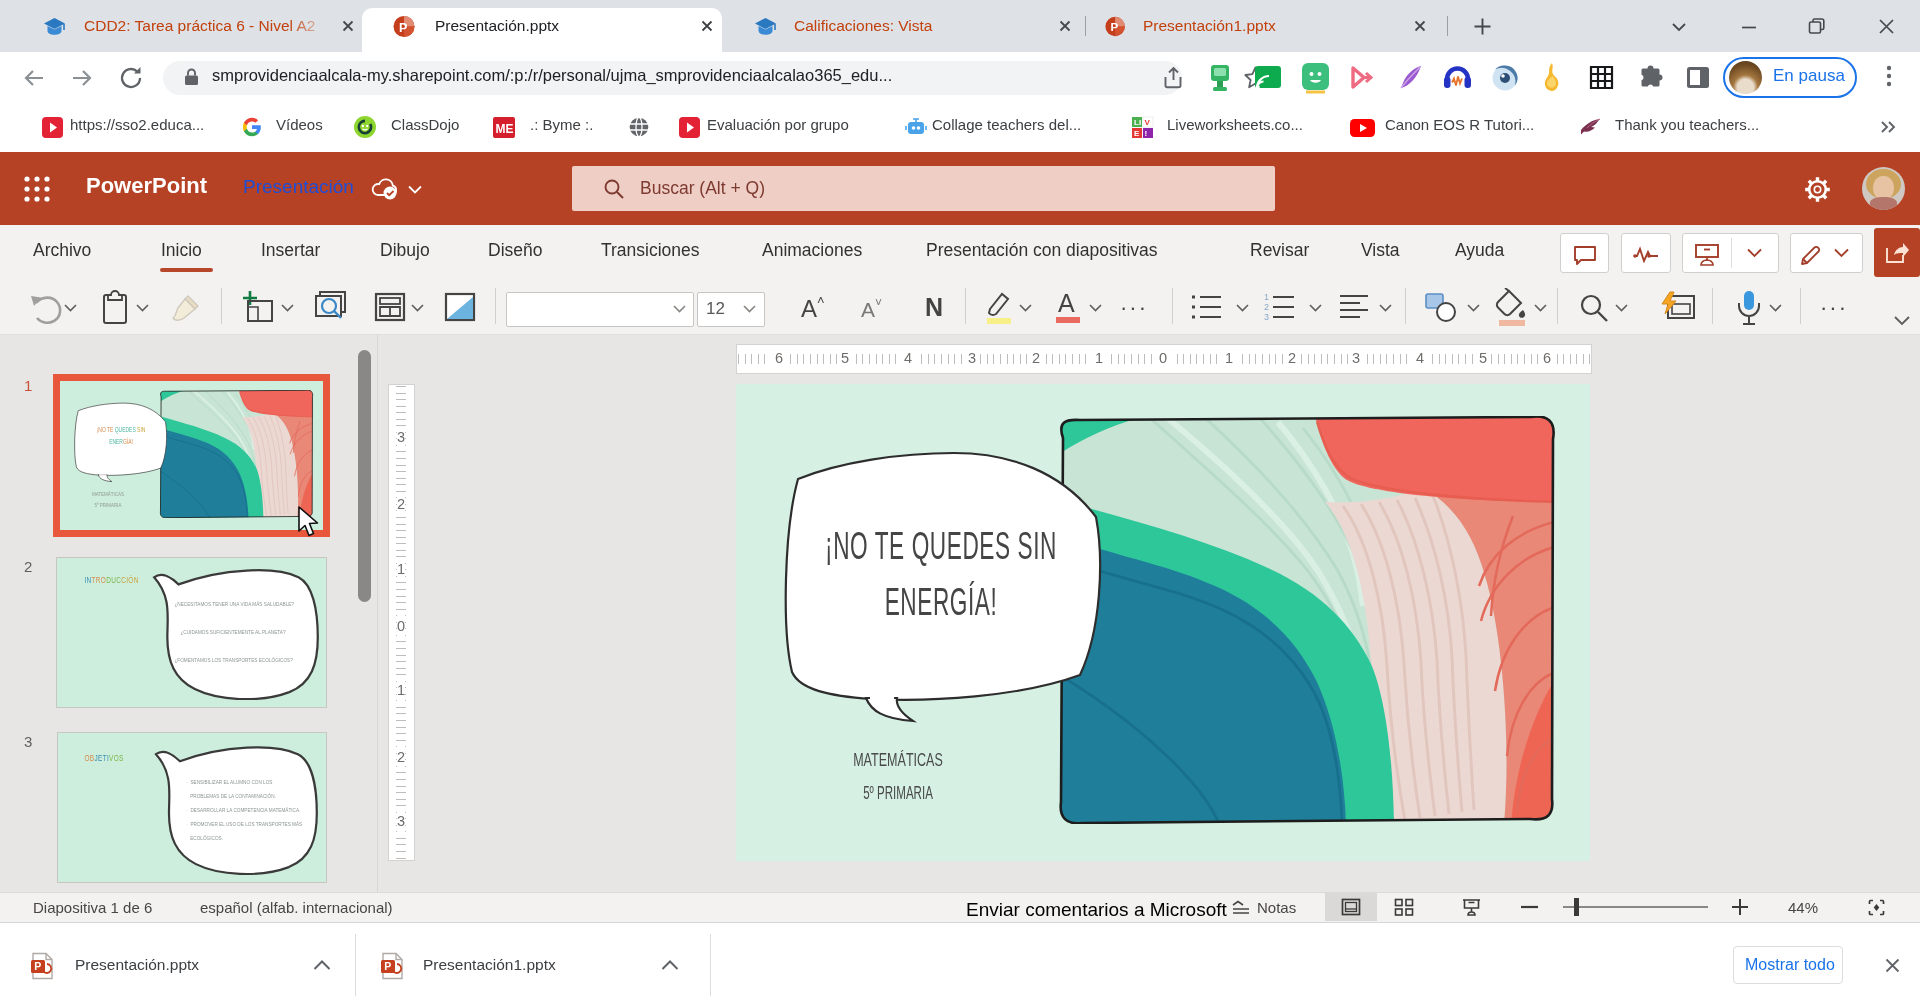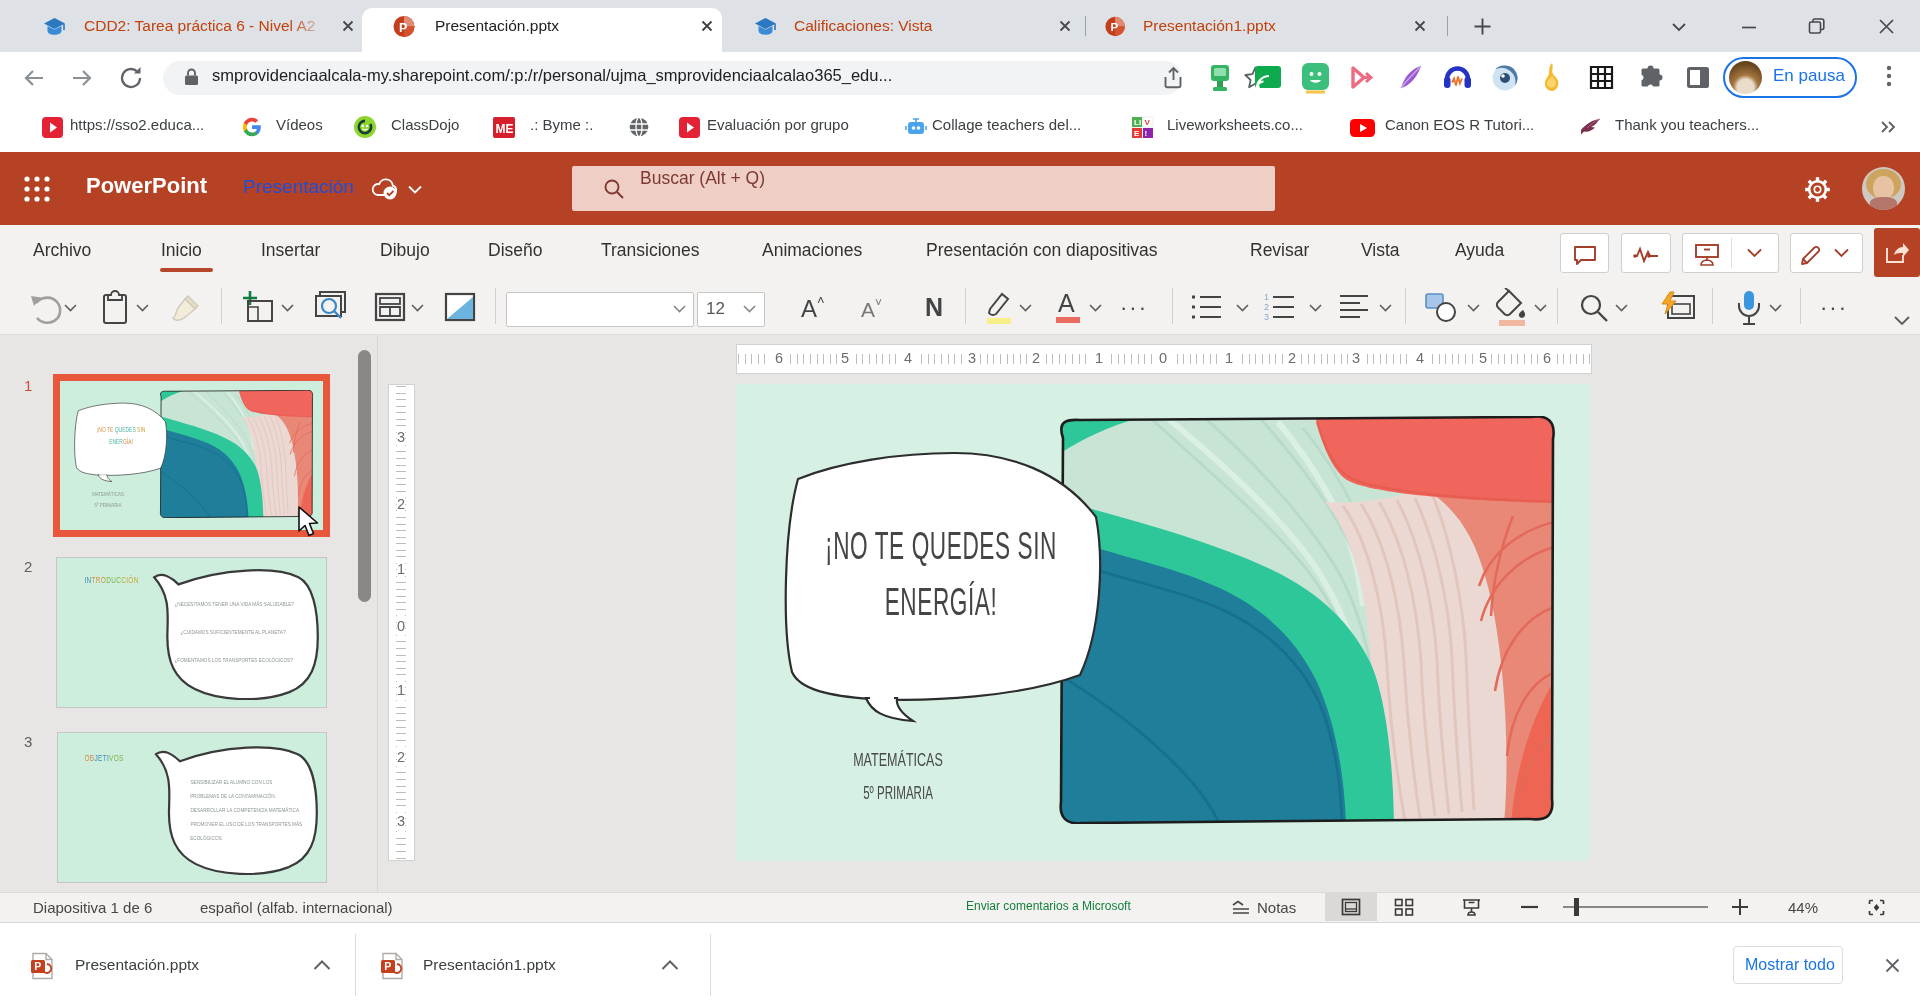--- a/index.html
+++ b/index.html
@@ -18,21 +18,21 @@
 #omnibox{left:163px;top:61px;width:1019px;height:34px;background:#f1f3f4;border-radius:17px}
 #urltext{left:212px;top:66px;font-size:16.5px;color:#202124;white-space:nowrap}
 
 #bookmarks{left:0;top:104px;width:1920px;height:48px;background:#fff}
 .bm{position:absolute;top:116px;font-size:15px;color:#3c4043;white-space:nowrap}
 
 #ppthead{left:0;top:152px;width:1920px;height:73px;background:#b64226}
 #pptlogo{left:86px;top:173px;font-size:22px;font-weight:bold;color:#fff}
 #pptname{left:243px;top:176px;font-size:19px;color:#1d4ed8}
 #searchbox{left:572px;top:166px;width:703px;height:45px;background:#eeceC5;border-radius:2px}
-#searchtext{left:640px;top:168px;font-size:17.5px;color:#7e3a30}
+#searchtext{left:640px;top:178px;font-size:17.5px;color:#7e3a30}
 
 #menurow{left:0;top:225px;width:1920px;height:52px;background:#f3f2f1}
 .mi{position:absolute;top:240px;font-size:17.5px;color:#323130;white-space:nowrap}
 #inicio-ul{left:160px;top:268px;width:53px;height:4px;background:#b7472a;border-radius:2px}
 .rbtn{position:absolute;top:233px;height:40px;background:#fff;border:1px solid #d1cfcd;border-radius:3px}
 
 #toolrow{left:0;top:277px;width:1920px;height:58px;background:#f3f2f1;border-bottom:1px solid #e1dfdd}
 .tsep{position:absolute;top:288px;width:1px;height:36px;background:#d2d0ce}
 .combo{position:absolute;top:292px;height:35px;background:#fff;border:1px solid #c8c6c4;border-radius:2px}
 
@@ -670,21 +670,21 @@
   </svg>
 <svg class="abs" style="left:770px;top:450px" width="345" height="275" viewBox="0 0 345 275">
     <use href="#bubble1"></use>
   </svg>
 <div class="abs hand1" style="left:681px;top:518px;width:520px;text-align:center;font-size:39px;transform:scaleX(.58);transform-origin:50% 50%;color:#454545;line-height:1.43;letter-spacing:1px;white-space:nowrap">¡NO TE QUEDES SIN<br>ENERGÍA!</div>
 <div class="abs" style="left:798px;top:744px;width:200px;text-align:center;font-size:19px;transform:scaleX(.66);transform-origin:50% 50%;color:#4a4a4a;line-height:1.72">MATEMÁTICAS<br><span style="font-size:17.5px">5º PRIMARIA</span></div>
 
 <div class="abs" id="statusbar"></div>
 <div class="abs" style="left:33px;top:899px;font-size:15px;color:#484644">Diapositiva 1 de 6</div>
 <div class="abs" style="left:200px;top:899px;font-size:15px;color:#484644">español (alfab. internacional)</div>
-<div class="abs" style="left:966px;top:899px;font-size:12px;color:#15803d">Enviar comentarios a Microsoft</div>
+<div class="abs" style="left:966px;top:899px;font-size:19px;color:#000000">Enviar comentarios a Microsoft</div>
 <svg class="abs" style="left:1231px;top:900px" width="20" height="16" viewBox="0 0 20 16">
     <path d="M2 5 l5-3.5 5 3.5 M2 9 h16 M2 13 h16" fill="none" stroke="#484644" stroke-width="1.6"></path>
   </svg>
 <div class="abs" style="left:1257px;top:899px;font-size:15px;color:#484644">Notas</div>
 <div class="abs" style="left:1325px;top:893px;width:52px;height:28px;background:#dbd9d7"></div>
 <svg class="abs" style="left:1341px;top:898px" width="20" height="18" viewBox="0 0 20 18">
     <rect x="1.5" y="1.5" width="17" height="15" fill="none" stroke="#3b3a39" stroke-width="1.7"></rect>
     <rect x="4.5" y="4.5" width="11" height="9" fill="none" stroke="#3b3a39" stroke-width="1.3"></rect>
     <path d="M4.5 11 h11" stroke="#3b3a39" stroke-width="1.3"></path>
   </svg>

